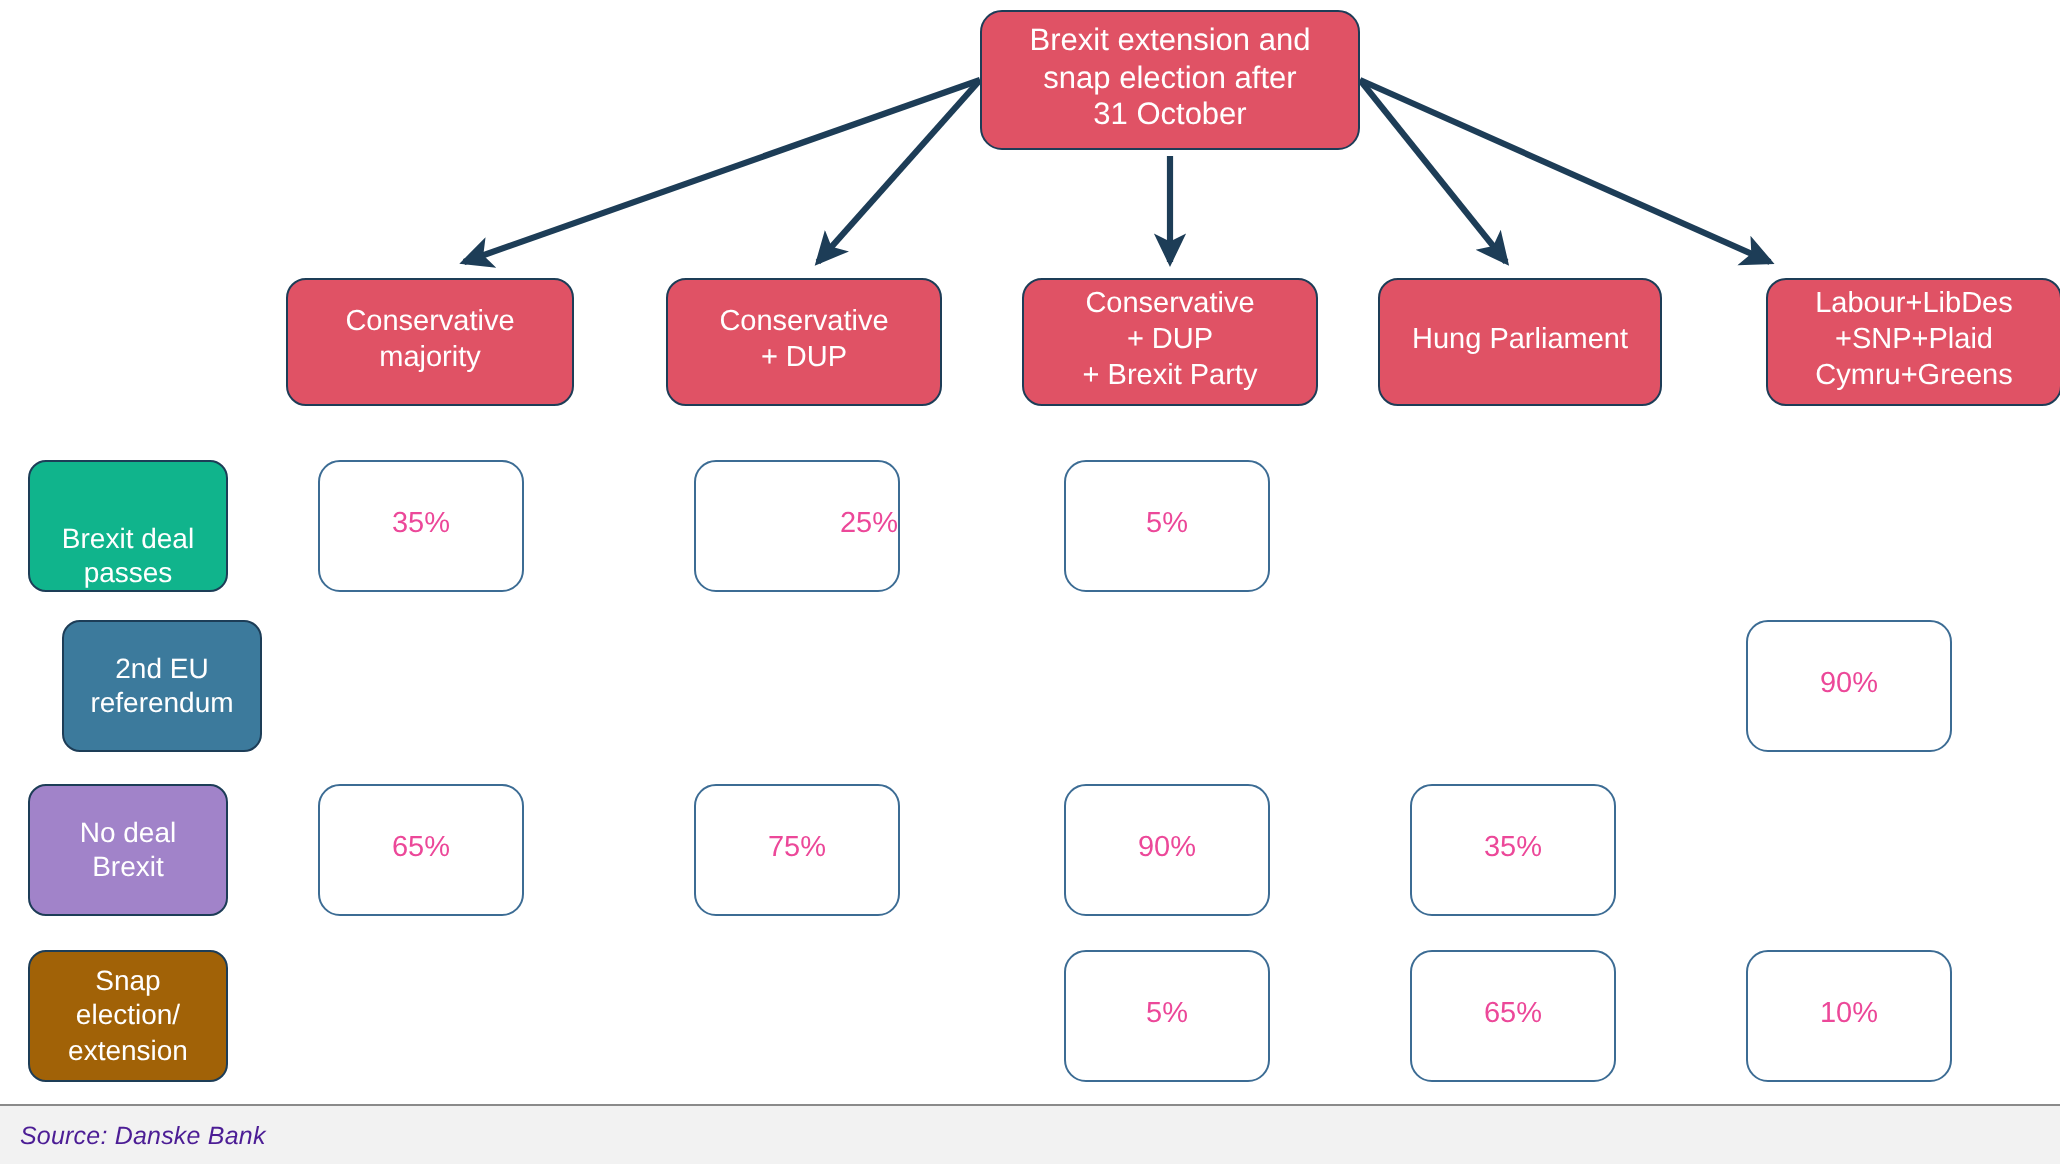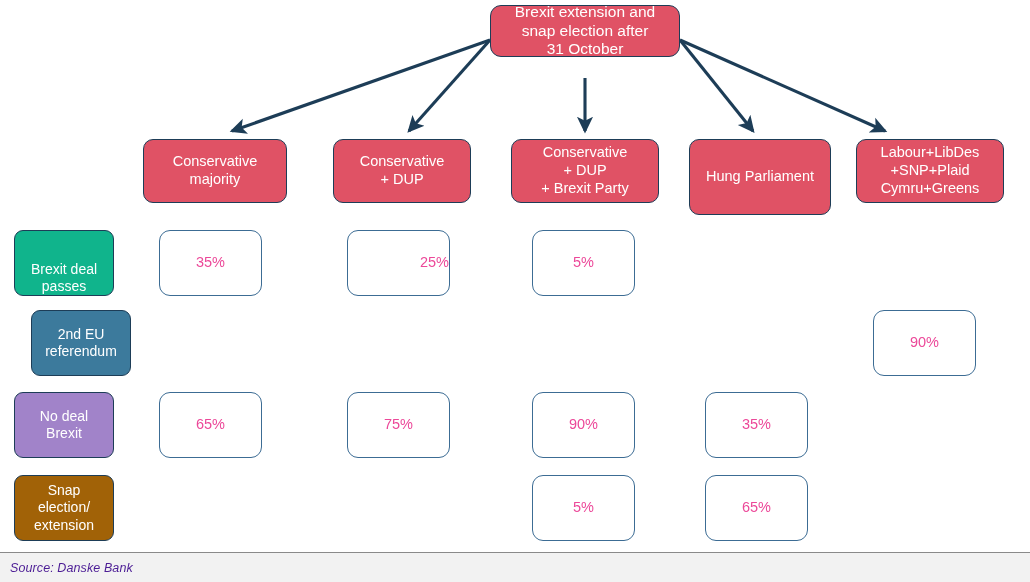--- a/index.html
+++ b/index.html
@@ -102,21 +102,21 @@
     </defs>
     <g stroke="#1d3d57" stroke-width="3.1" fill="none" marker-end="url(#ah)">
       <line x1="490" y1="40" x2="232" y2="131"></line>
       <line x1="490" y1="40" x2="409" y2="131"></line>
       <line x1="585" y1="78" x2="585" y2="131"></line>
       <line x1="680" y1="40" x2="753" y2="131"></line>
       <line x1="680" y1="40" x2="885" y2="131"></line>
     </g>
   </svg>
 
-  <div class="node root-node" style="left:490px; top:5px; width:190px; height:52px;align-items:center;">
+  <div class="node root-node" style="left:490px; top:5px; width:190px; height:70px;align-items:center;">
     <span class="lbl">
       <span>Brexit extension and</span><br>
       <span>snap election after</span><br>
       <span>31 October</span>
     </span>
   </div>
 
   <div class="node scenario-node" style="left:143px; top:139px; width:144px; height:64px;">
     <span class="lbl">
       <span>Conservative</span><br>
@@ -132,27 +132,27 @@
   </div>
 
   <div class="node scenario-node" style="left:511px; top:139px; width:148px; height:64px;">
     <span class="lbl">
       <span>Conservative</span><br>
       <span>+ DUP</span><br>
       <span>+ Brexit Party</span>
     </span>
   </div>
 
-  <div class="node scenario-node" style="left:689px; top:139px; width:142px; height:76px;">
+  <div class="node scenario-node" style="left:689px; top:139px; width:142px; height:64px;">
     <span class="lbl">
       <span>Hung Parliament</span>
     </span>
   </div>
 
-  <div class="node scenario-node" style="left:856px; top:139px; width:148px; height:64px;">
+  <div class="node scenario-node" style="left:883px; top:139px; width:148px; height:64px;">
     <span class="lbl">
       <span>Labour+LibDes</span><br>
       <span>+SNP+Plaid</span><br>
       <span>Cymru+Greens</span>
     </span>
   </div>
 
   <div class="node outcome-node" style="left:14px; top:230px; width:100px; height:66px; background:#10b48c;align-items:flex-end;">
     <span class="lbl">
       <span>Brexit deal</span><br>
@@ -208,18 +208,21 @@
   <div class="node prob-node" style="left:705px; top:392px; width:103px; height:66px;">
     <span class="lbl">35%</span>
   </div>
 
   <div class="node prob-node" style="left:532px; top:475px; width:103px; height:66px;">
     <span class="lbl">5%</span>
   </div>
   <div class="node prob-node" style="left:705px; top:475px; width:103px; height:66px;">
     <span class="lbl">65%</span>
   </div>
+  <div class="node prob-node" style="left:873px; top:475px; width:103px; height:66px;">
+    <span class="lbl">10%</span>
+  </div>
 
   <div id="footer">
     <div id="footer-text">Source: Danske Bank</div>
   </div>
 
 </div>
 
 </body></html>

